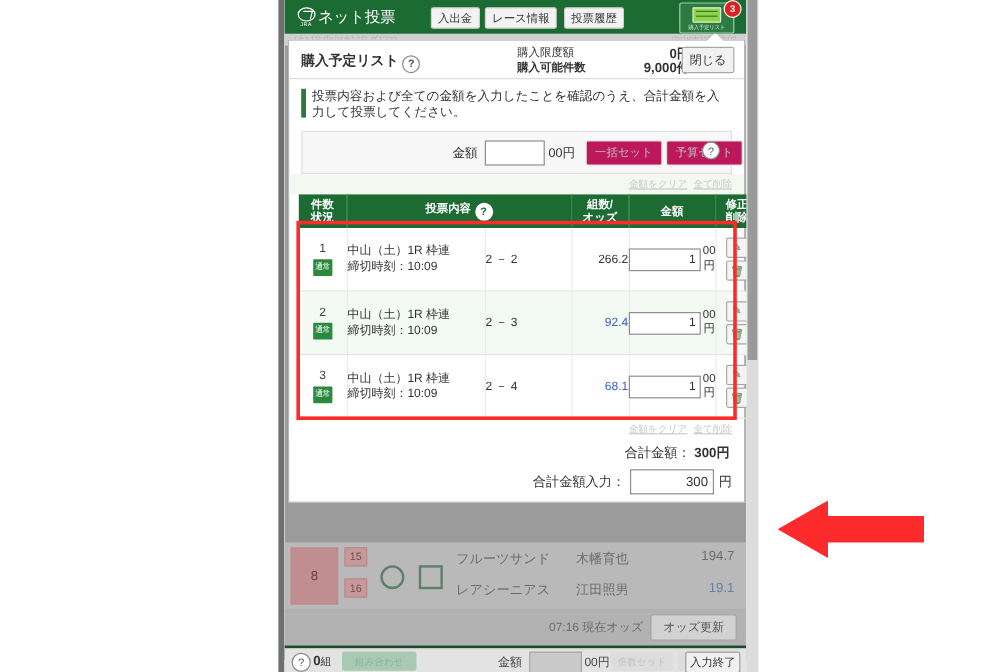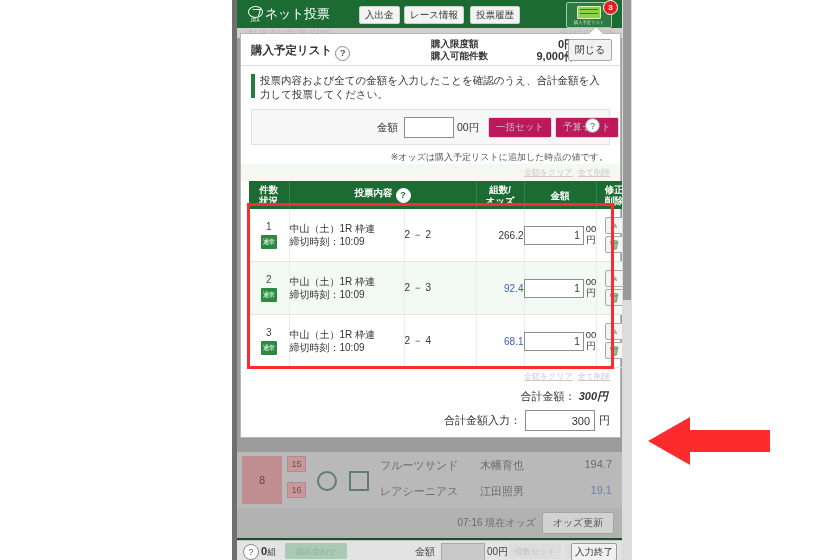--- a/index.html
+++ b/index.html
@@ -165,21 +165,21 @@
   }
   .phead{
     position:relative;height:31px;border-bottom:1px solid #dcdcdc;background:#fff;
   }
   .phead .title{position:absolute;left:10px;top:9px;font-size:11.5px;font-weight:bold;color:#333;}
   .qmark{
     width:13px;height:13px;border-radius:50%;border:1px solid #8a8a8a;background:#fff;
     color:#555;font-size:9px;display:inline-flex;align-items:center;justify-content:center;
     vertical-align:-2px;margin-left:3px;
   }
-  .phead .lim1{position:absolute;left:190px;top:4px;font-size:9.5px;font-weight:bold;color:#333;}
+  .phead .lim1{position:absolute;left:190px;top:4px;font-size:9.5px;font-weight:normal;color:#333;}
   .phead .lim2{position:absolute;left:190px;top:16px;font-size:9.5px;font-weight:bold;color:#333;}
   .phead .val1{position:absolute;left:268px;top:3px;width:66px;text-align:right;font-size:11px;font-weight:bold;color:#333;}
   .phead .val2{position:absolute;left:268px;top:15px;width:66px;text-align:right;font-size:11px;font-weight:bold;color:#333;}
   .closebtn{
     position:absolute;right:8px;top:5px;width:42px;height:20px;
     background:#f1f1f1;border:1px solid #a9a9a9;border-radius:2px;
     font-size:10px;color:#333;display:flex;align-items:center;justify-content:center;
   }
   .notice{
     position:relative;margin:7px 10px 0 10px;padding-left:9px;
@@ -253,21 +253,21 @@
   }
   
   .redbox{
     position:absolute;border:3px solid #fd2b2b;pointer-events:none;z-index:25;
   }
   
   .totals{padding:0 10px 4px 0;}
   .trow{
     text-align:right;font-size:11px;color:#333;padding:4px 2px 2px 0;
   }
-  .trow b{font-weight:bold;font-style:italic;}
+  .trow b{font-weight:bold;}
   .inputrow{
     display:flex;align-items:center;justify-content:flex-end;gap:4px;
     font-size:11px;color:#333;padding:4px 0 2px 2px;
   }
   .inputrow input{
     width:60px;height:19px;border:1px solid #8e8e8e;text-align:right;
     font-size:11px;font-family:inherit;padding:0 4px;color:#333;background:#fff;
   }
   .buyrow{display:flex;justify-content:flex-end;padding:5px 4px 8px 0;}
   .buybtn{
@@ -380,21 +380,20 @@
 
     <div class="amountbar">
       <div class="lbl">金額</div>
       <div class="inp"></div>
       <div class="suffix">00円</div>
       <div class="setbtn" style="left:236px;width:62px;">一括セット</div>
       <div class="setbtn" style="left:303px;width:62px;">予算セット</div>
       <div class="qmark qm">?</div>
     </div>
 
-    <div class="oddsnote">※オッズは購入予定リストに追加した時点の値です。</div>
 
     <div class="clearlinks">
       <span>金額をクリア</span><span>全て削除</span>
     </div>
 
     <div style="position:relative;">
       <table class="bet">
         <colgroup>
           <col style="width:40px">
             <col style="width:115px">

